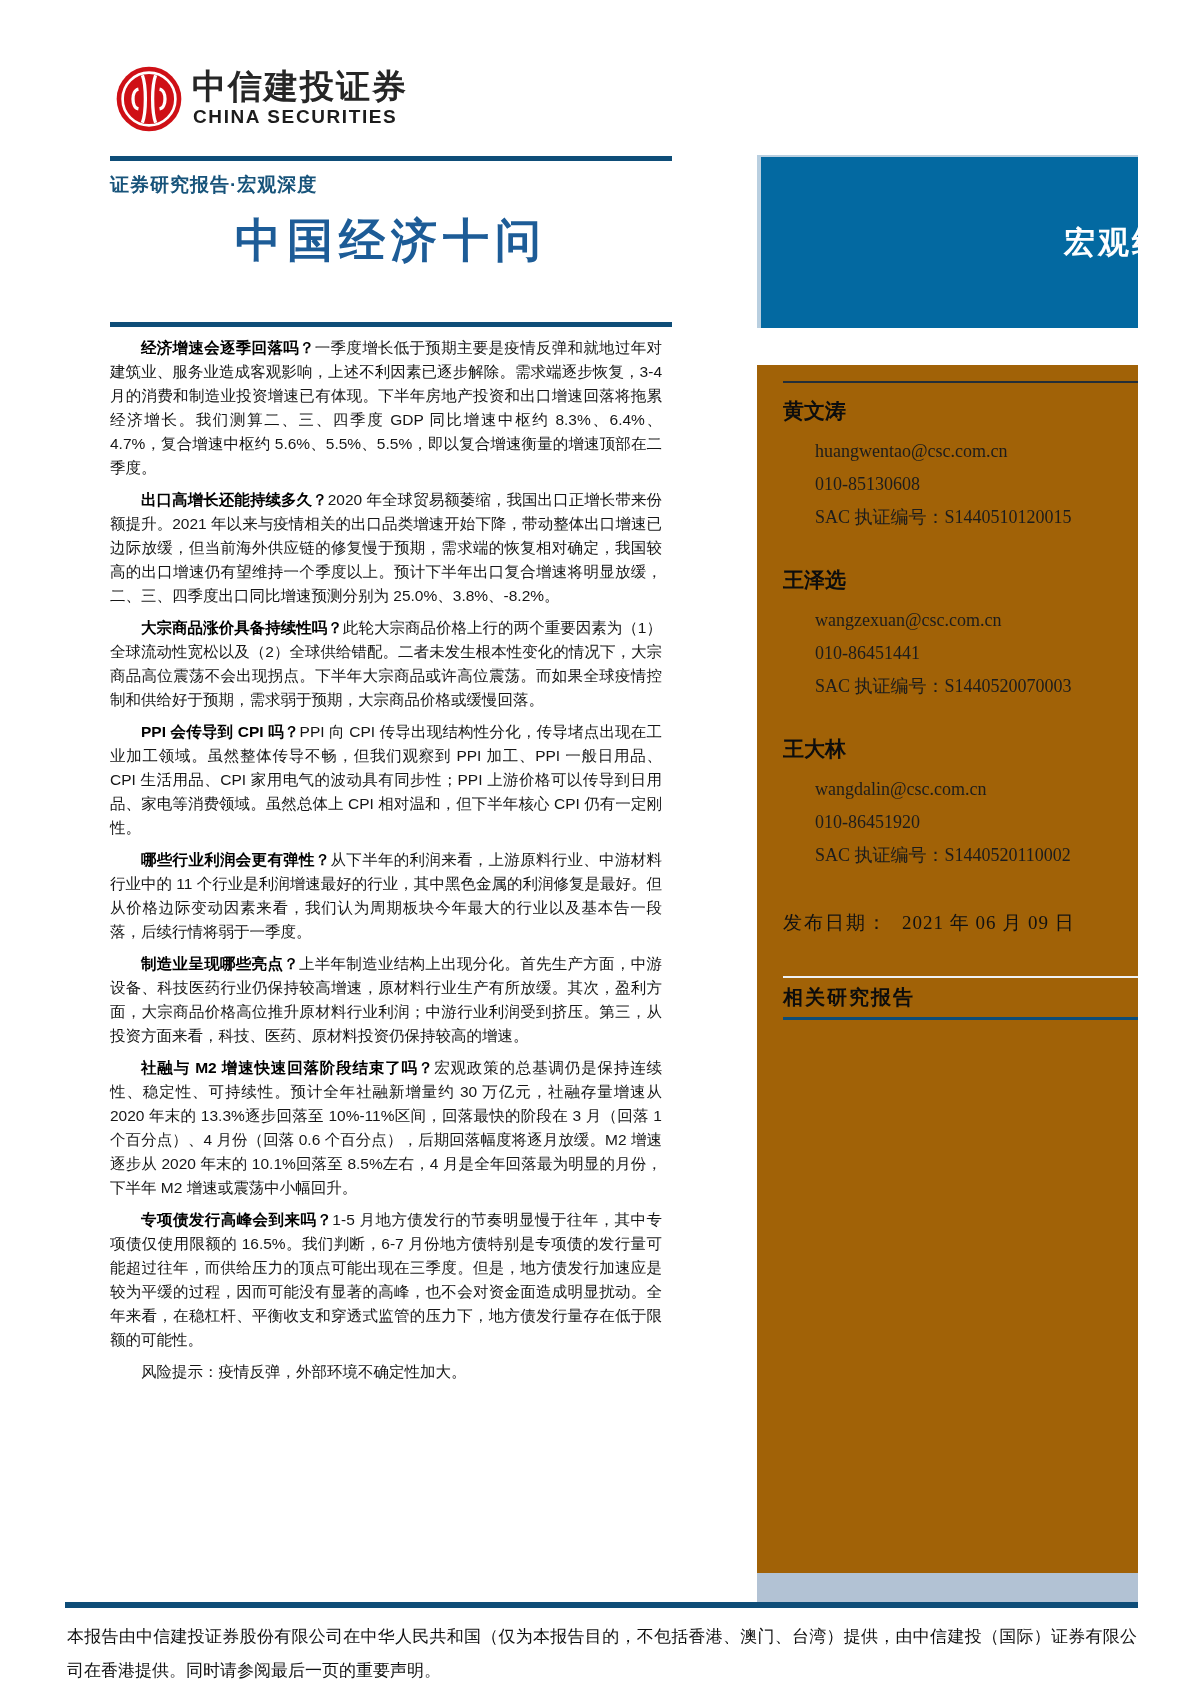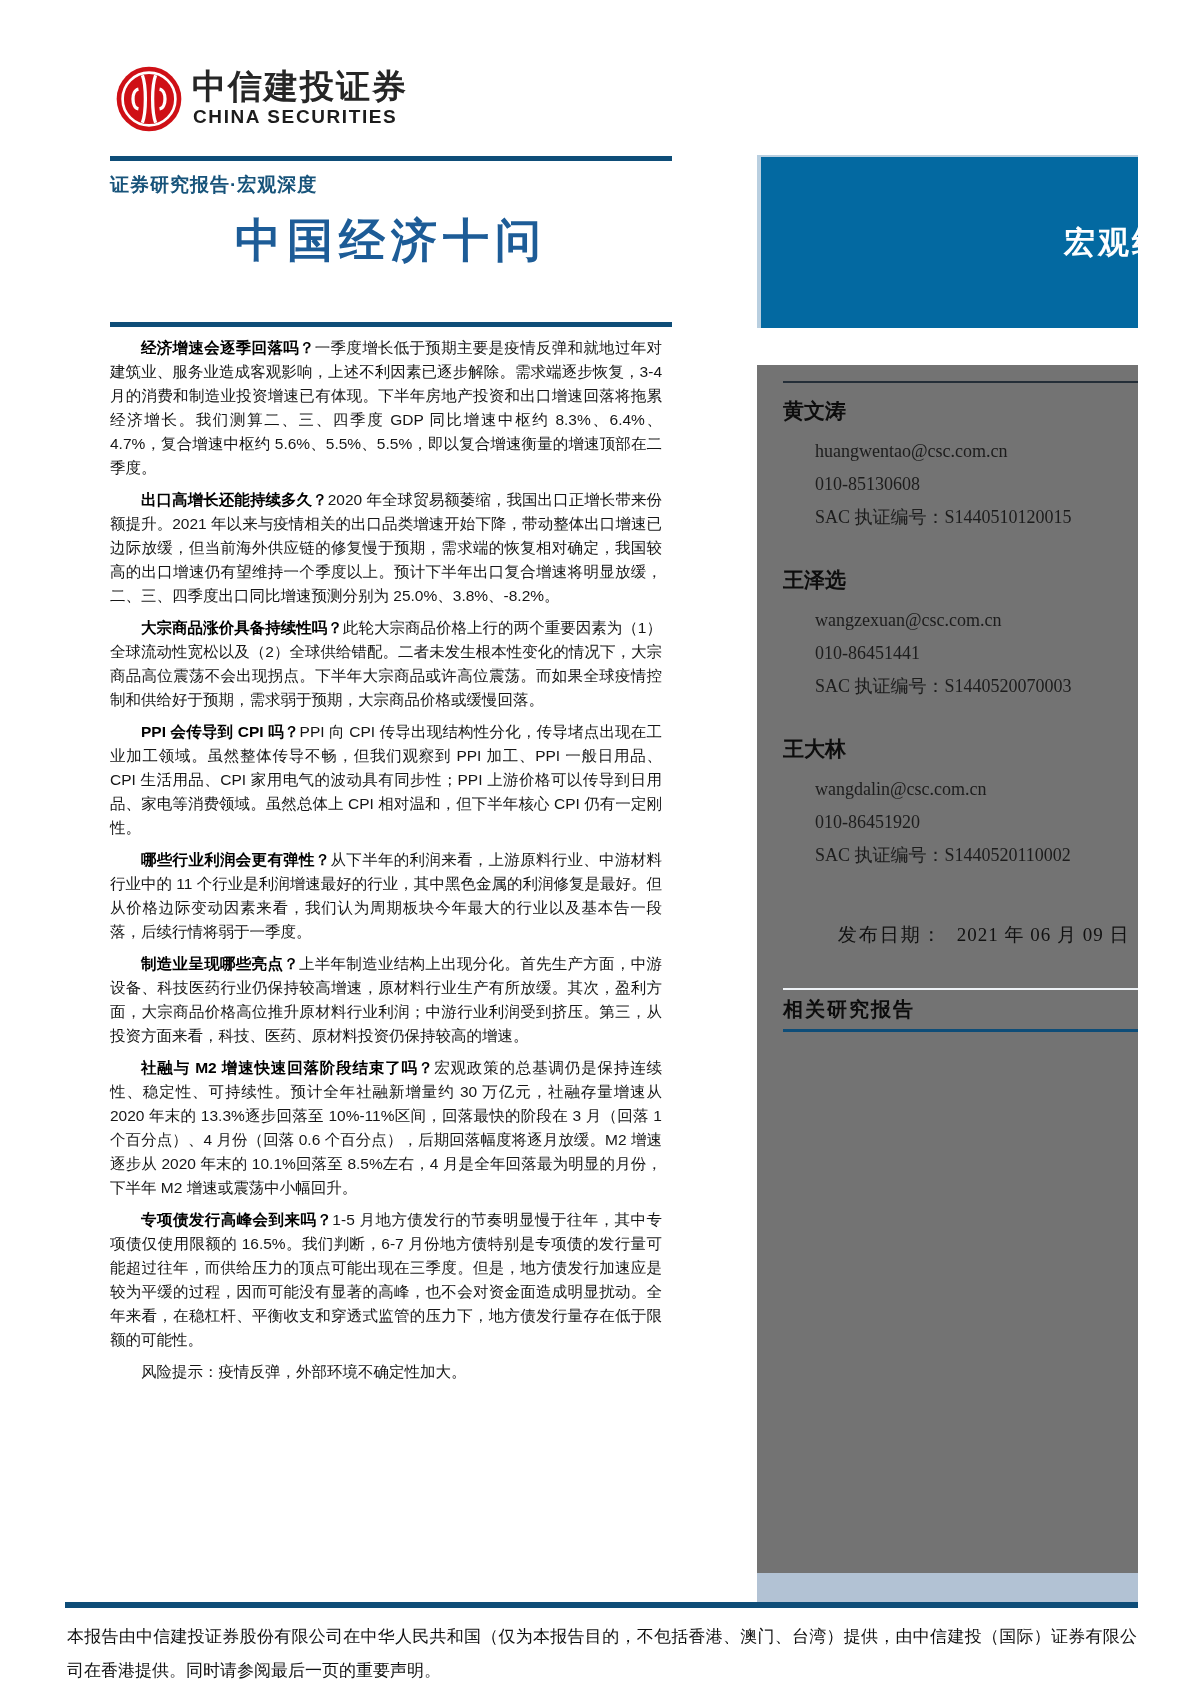--- a/index.html
+++ b/index.html
@@ -21,29 +21,29 @@
   .main-col p{margin:0 0 8px 0;font-size:15.5px;line-height:24px;text-align:justify;
               text-indent:2em;color:#161616;}
   .main-col p b{color:#000;}
 
   
   .cat-box{position:absolute;left:757px;top:155px;width:443px;height:173px;background:#0369a1;
            border-left:4px solid #b9cfe0;border-top:2px solid #b9cfe0;box-sizing:border-box;
            display:flex;align-items:center;justify-content:flex-end;}
   .cat-box .cat-label{color:#ffffff;font-size:31px;font-weight:bold;letter-spacing:3px;}
 
-  .panel{position:absolute;left:757px;top:365px;width:443px;height:1237px;background:#737373;}
+  .panel{position:absolute;left:757px;top:365px;width:443px;height:1237px;background:#a16207;}
   .panel-inner{padding:16px 16px 0 26px;}
   .panel-rule-dark{height:2px;background:#242e38;margin-bottom:14px;}
   .analyst{margin-bottom:32px;}
   .analyst .a-name{font-size:21px;font-weight:bold;color:#0d0d0d;margin-bottom:10px;}
   .analyst .a-line{font-size:18px;line-height:33px;color:#1c1c1c;
                    font-family:"Liberation Serif","DejaVu Serif",serif;margin-left:32px;}
-  .pub-date{margin-top:50px;font-size:19px;color:#111;
-            font-family:"Liberation Serif","DejaVu Serif",serif;text-align:center;}
+  .pub-date{margin-top:38px;font-size:19px;color:#111;
+            font-family:"Liberation Serif","DejaVu Serif",serif;}
   .pub-date .pd-label{letter-spacing:2px;}
   .pub-date .pd-value{margin-left:14px;letter-spacing:1px;}
   .related{margin-top:40px;}
   .related-rule-top{height:2px;background:#eef2f6;}
   .related-title{font-size:20px;font-weight:bold;color:#0c0c0c;letter-spacing:2px;padding:6px 0 6px 0;}
   .related-rule-bottom{height:3px;background:#0e4d78;}
   .panel-band{position:absolute;left:0;bottom:0;width:100%;height:29px;background:#b2c2d4;}
 
   
   .footer-rule{position:absolute;left:65px;top:1602px;width:1130px;height:6px;background:#0e4d78;}

